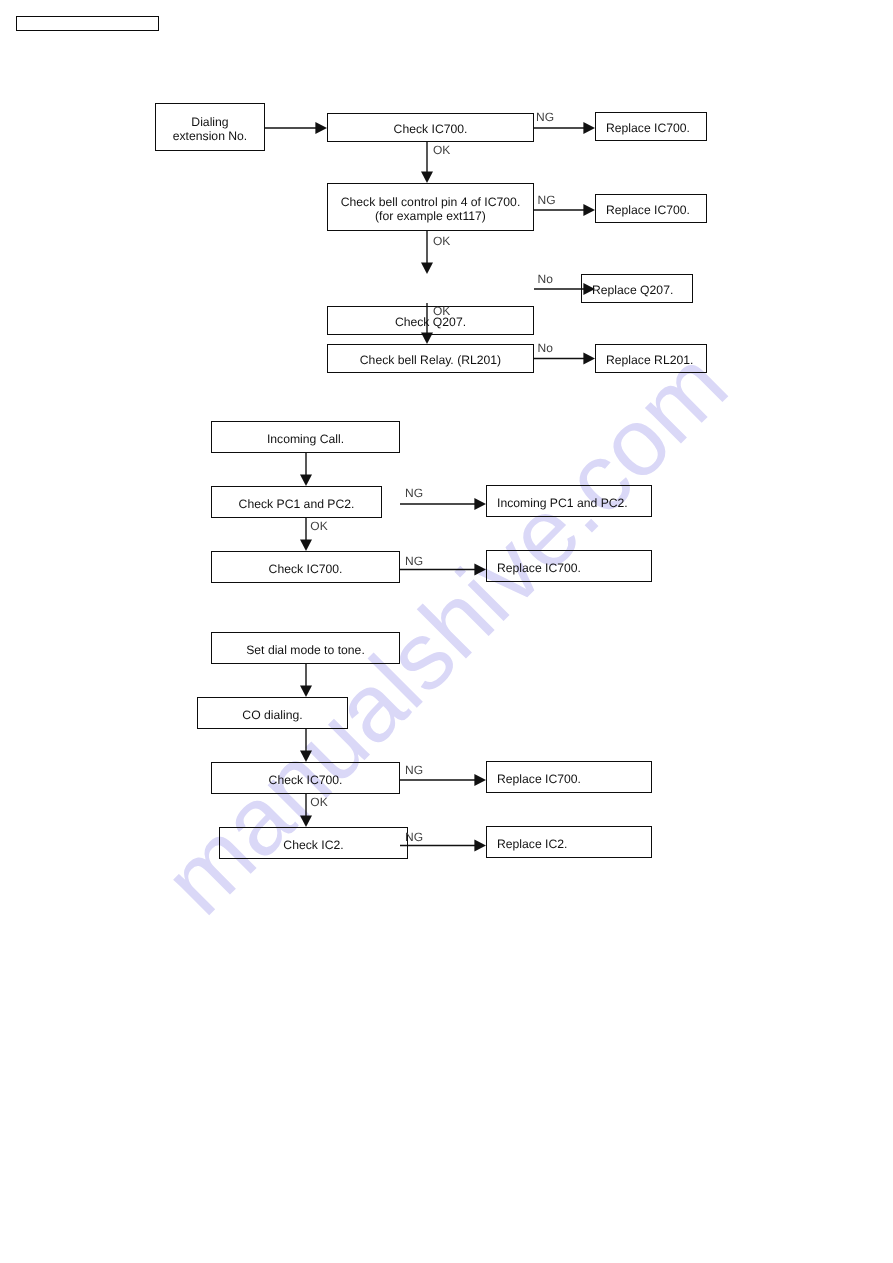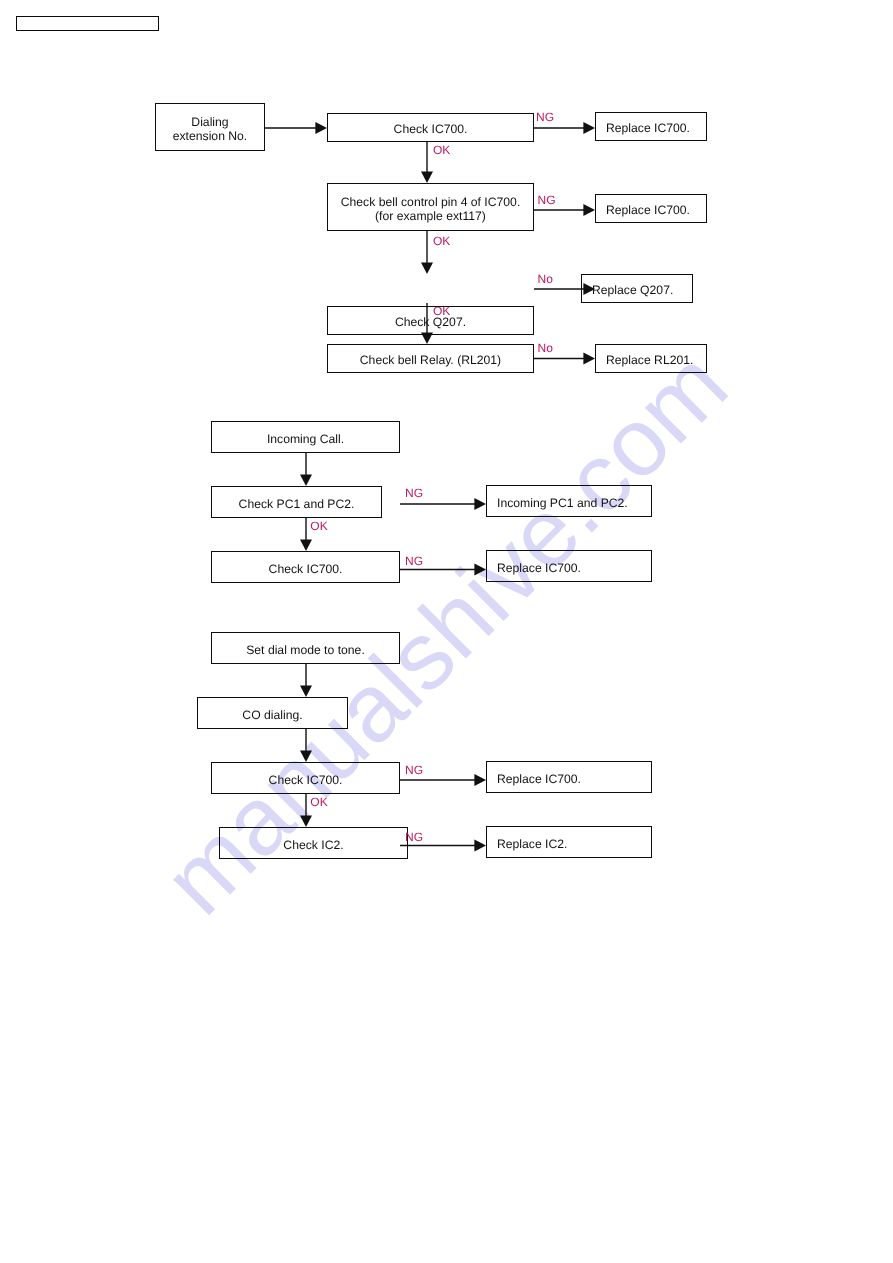--- a/index.html
+++ b/index.html
@@ -20,21 +20,21 @@
   .hdr-frame{position:absolute;border:1.8px solid #0a0a0a;box-sizing:border-box;background:transparent;}
 
   
   .node{position:absolute;box-sizing:border-box;border:1px solid #0d0d0d;background:transparent;
         display:flex;align-items:center;justify-content:center;text-align:center;
         font-size:12.2px;line-height:14px;color:#111;}
   .node span{display:block;}
   .node .node-text{position:relative;top:1.5px;}
 
   
-  .elabel{position:absolute;font-size:12px;line-height:12px;color:#be185d;white-space:nowrap;}
+  .elabel{position:absolute;font-size:12px;line-height:12px;color:#404040;white-space:nowrap;}
 
   svg#links{position:absolute;left:0;top:0;width:893px;height:1263px;pointer-events:none;}
 </style>
 </head>
 <body>
 
 <div id="page">
   <div id="watermark">
     <div class="wm-text" style="transform: translate(206px, 910px) rotate(-45deg) translate(-8px, -74px); color: rgb(218, 216, 247);">manualshive.com</div>
   </div>

